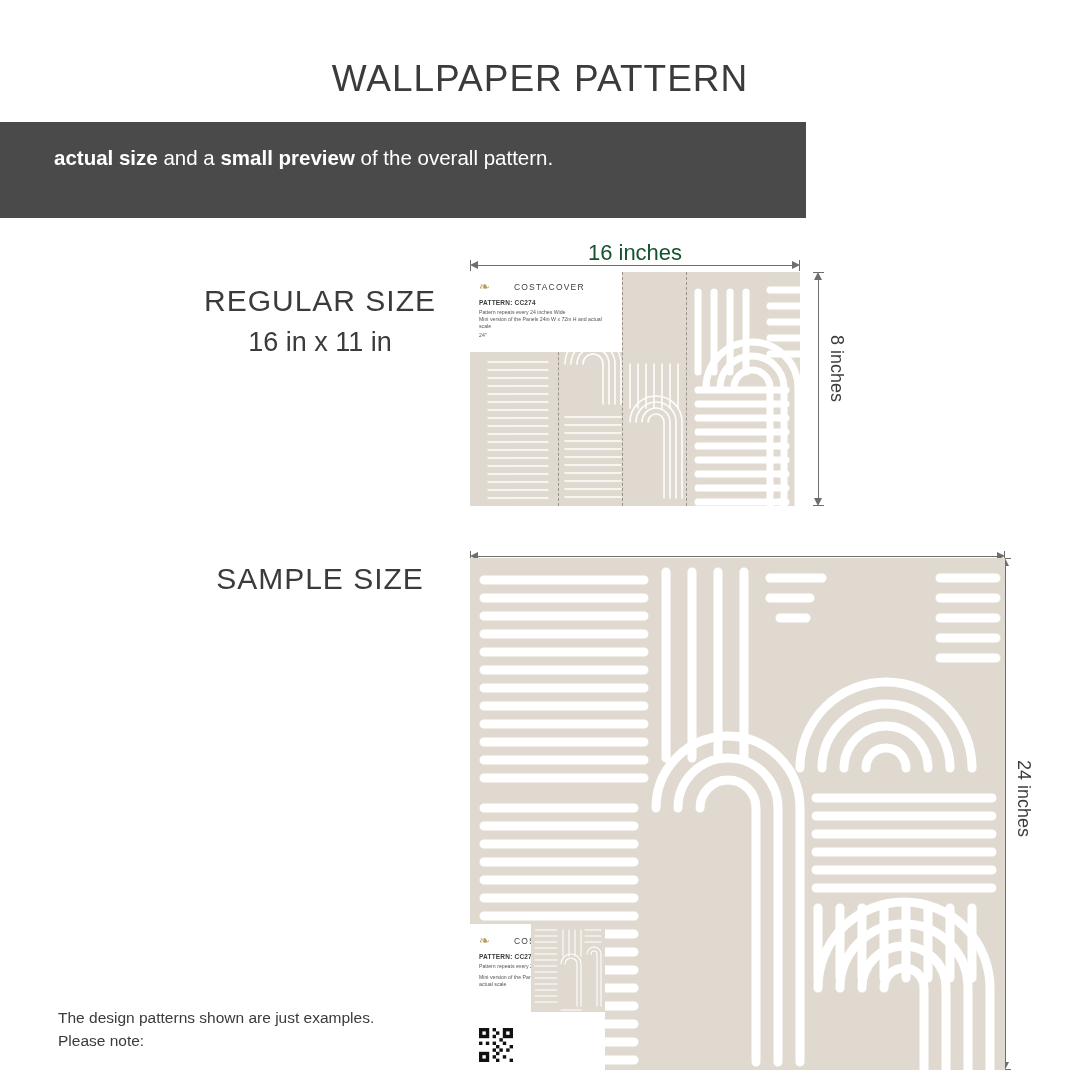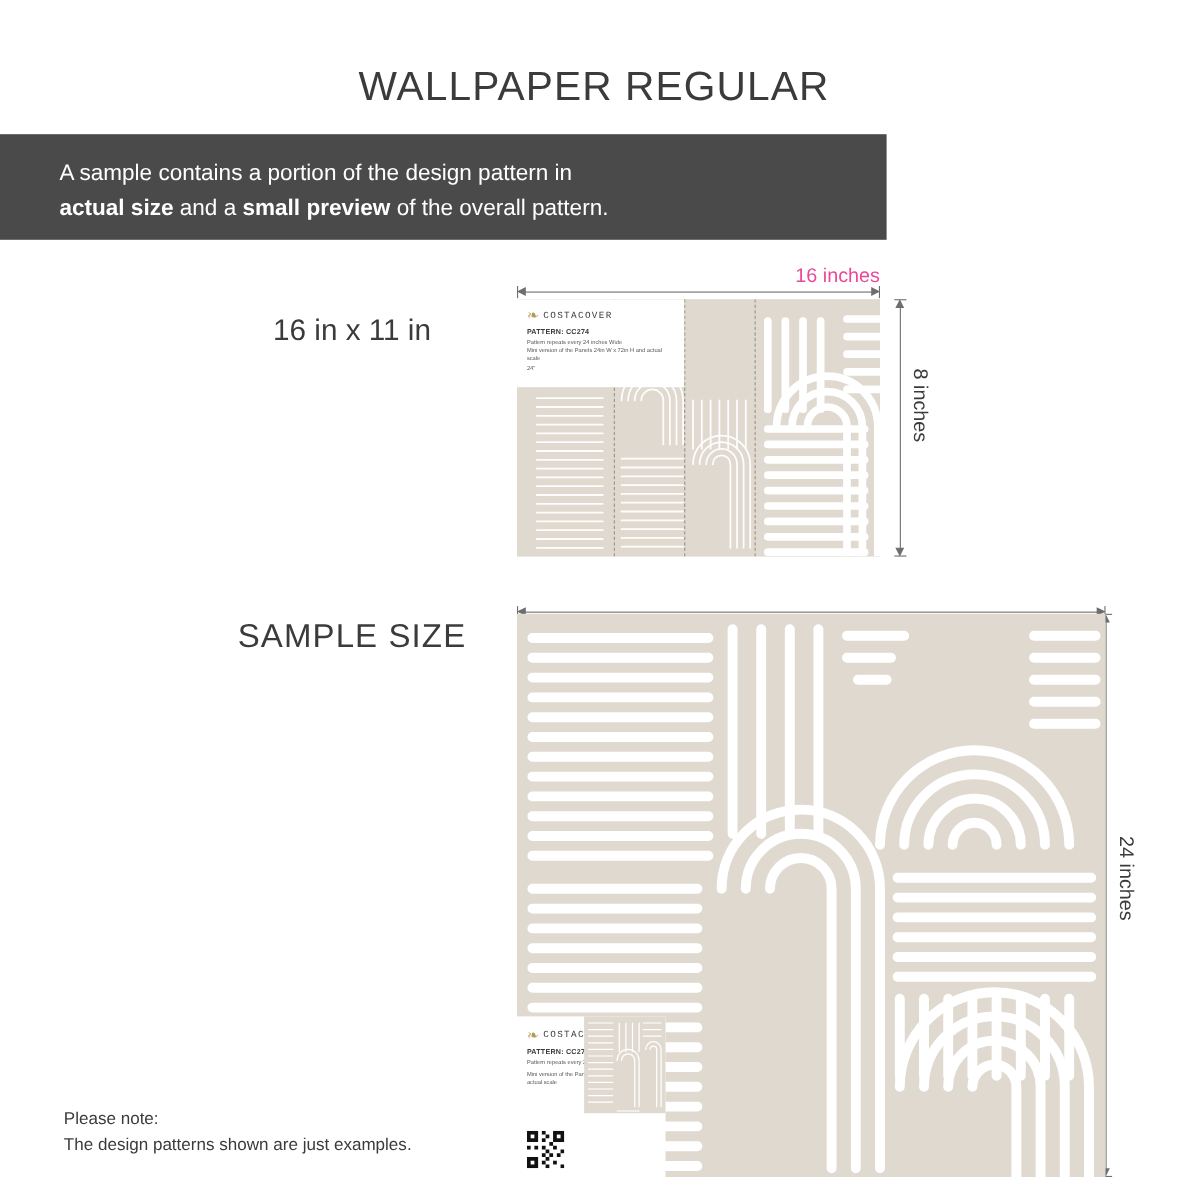--- a/index.html
+++ b/index.html
@@ -63,23 +63,23 @@
   .size-label .l2 {
     font-size: 27px;
     line-height: 40px;
   }
   #regular-label { top: 280px; left: 150px; width: 340px; }
   #large-label   { top: 558px; left: 150px; width: 340px; }
 
   
   .dim-top {
     position: absolute;
-    font-size: 18px;
-    color: #ec4899;
-    text-align: right;
+    font-size: 22px;
+    color: #14532d;
+    text-align: center;
   }
   .dim-side {
     position: absolute;
     font-size: 18px;
     color: #3b3b3b;
     writing-mode: vertical-rl;
     text-orientation: mixed;
   }
 
   
@@ -139,21 +139,22 @@
   }
   .brand-mark {
     font-size: 13px;
     color: #b79a5b;
     line-height: 1;
   }
   .brand-name {
     font-size: 8.5px;
     letter-spacing: 1.2px;
     color: #44413c;
-    font-family: Liberation Mono, monospace;
+    font-family: Liberation Sans, sans-serif;
+    margin-left: 20px;
   }
   #large-card .brand { justify-content: flex-start; }
   .card-pattern-title {
     font-size: 6.5px;
     font-weight: 700;
     color: #3b3b3b;
     margin-bottom: 3px;
     letter-spacing: .2px;
   }
   .card-note {
@@ -195,28 +196,28 @@
     bottom: 28px;
     font-size: 15.5px;
     line-height: 23px;
     color: #3b3b3b;
     font-weight: 300;
   }
 </style>
 </head>
 <body>
 
-<div class="title">WALLPAPER REGULAR</div>
+<div class="title">WALLPAPER PATTERN</div>
 
 <div class="banner">
-  <div class="banner-line">A sample contains a portion of the design pattern in</div>
   <div class="banner-line"><b>actual size</b><span> and a </span><b>small preview</b><span> of the overall pattern.</span></div>
 </div>
 
 <div class="size-label" id="regular-label">
+  <div class="l1">REGULAR SIZE</div>
   <div class="l2">16 in x 11 in</div>
 </div>
 
 <div class="dim-top" style="left:470px; top:240px; width:330px;">16 inches</div>
 
 <div class="arrow-h" style="left:472px; top:265px; width:326px;"></div>
 <div class="tri tri-l" style="left:470px; top:261px;"></div>
 <div class="tri tri-r" style="left:792px; top:261px;"></div>
 <div class="cap cap-v" style="left:470px; top:260px;"></div>
 <div class="cap cap-v" style="left:799px; top:260px;"></div>
@@ -372,15 +373,15 @@
           <path d="M34 40 a6 6 0 0 1 12 0 v42"></path>
           <path d="M54 6 h16 M54 12 h16 M54 18 h16"></path>
           <path d="M30 86 h20"></path>
         </g>
       </svg>
     </div>
   </div>
 </div>
 
 <div class="note">
+  <div>The design patterns shown are just examples.</div>
   <div>Please note:</div>
-  <div>The design patterns shown are just examples.</div>
 </div>
 
 </body></html>

